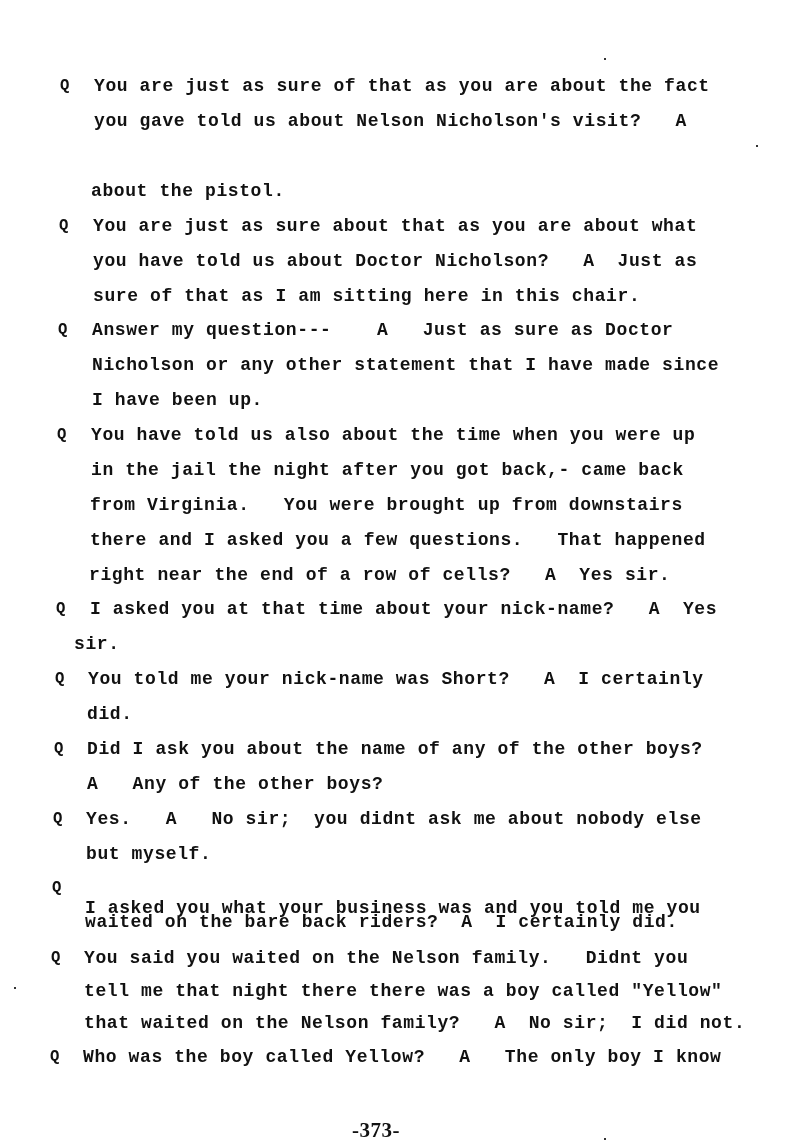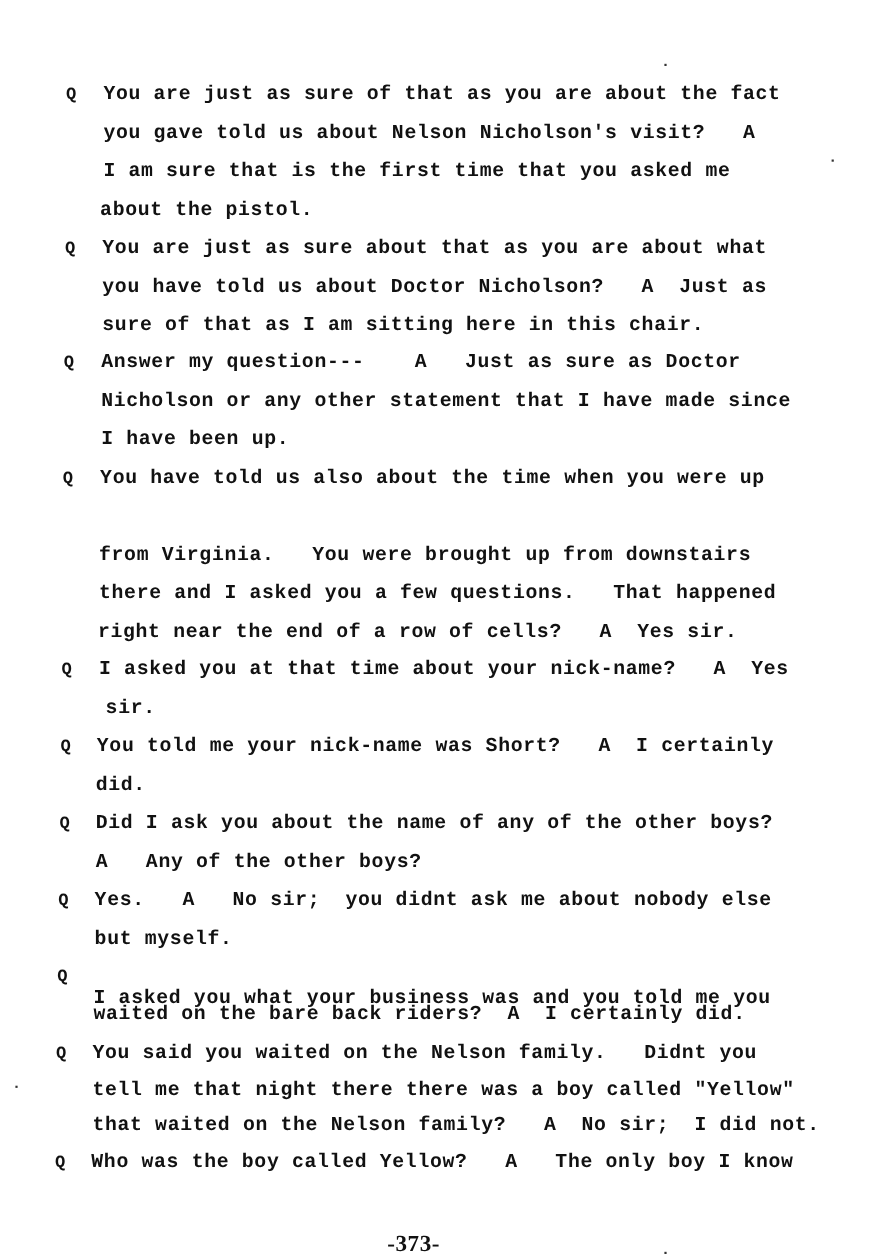--- a/index.html
+++ b/index.html
@@ -26,42 +26,42 @@
     .speck { position: absolute; background: #333; width: 2px; height: 2px; }
   </style>
 </head>
 <body>
 
 <div class="page">
 
   <span class="qmark" style="left:60px;top:76px;">Q</span>
   <span class="line" style="left:94px;top:76px;">You are just as sure of that as you are about the fact</span>
   <span class="line" style="left:94px;top:111px;">you gave told us about Nelson Nicholson's visit?   A</span>
-  <span class="line" style="left:94px;top:146px;">I am sure that is the first time that you asked me</span>
   <span class="line" style="left:91px;top:181px;">about the pistol.</span>
 
   <span class="qmark" style="left:59px;top:216px;">Q</span>
   <span class="line" style="left:93px;top:216px;">You are just as sure about that as you are about what</span>
   <span class="line" style="left:93px;top:251px;text-align:right;">you have told us about Doctor Nicholson?   A  Just as</span>
   <span class="line" style="left:93px;top:286px;">sure of that as I am sitting here in this chair.</span>
 
   <span class="qmark" style="left:58px;top:320px;">Q</span>
   <span class="line" style="left:92px;top:320px;">Answer my question---    A   Just as sure as Doctor</span>
   <span class="line" style="left:92px;top:355px;">Nicholson or any other statement that I have made since</span>
   <span class="line" style="left:92px;top:390px;">I have been up.</span>
 
   <span class="qmark" style="left:57px;top:425px;">Q</span>
   <span class="line" style="left:91px;top:425px;">You have told us also about the time when you were up</span>
+  <span class="line" style="left:91px;top:460px;">in the jail the night after you got back,- came back</span>
   <span class="line" style="left:90px;top:495px;">from Virginia.   You were brought up from downstairs</span>
   <span class="line" style="left:90px;top:530px;">there and I asked you a few questions.   That happened</span>
   <span class="line" style="left:89px;top:565px;">right near the end of a row of cells?   A  Yes sir.</span>
 
   <span class="qmark" style="left:56px;top:599px;">Q</span>
   <span class="line" style="left:90px;top:599px;">I asked you at that time about your nick-name?   A  Yes</span>
-  <span class="line" style="left:96px;top:634px;">sir.</span>
+  <span class="line" style="left:74px;top:634px;">sir.</span>
 
   <span class="qmark" style="left:55px;top:669px;">Q</span>
   <span class="line" style="left:88px;top:669px;">You told me your nick-name was Short?   A  I certainly</span>
   <span class="line" style="left:87px;top:704px;">did.</span>
 
   <span class="qmark" style="left:54px;top:739px;">Q</span>
   <span class="line" style="left:87px;top:739px;">Did I ask you about the name of any of the other boys?</span>
   <span class="line" style="left:87px;top:774px;">A   Any of the other boys?</span>
 
   <span class="qmark" style="left:53px;top:809px;">Q</span>

